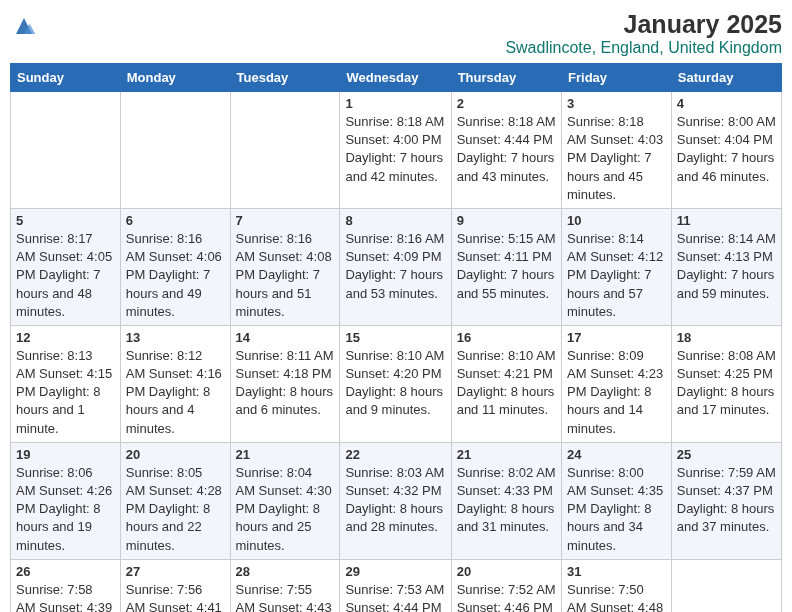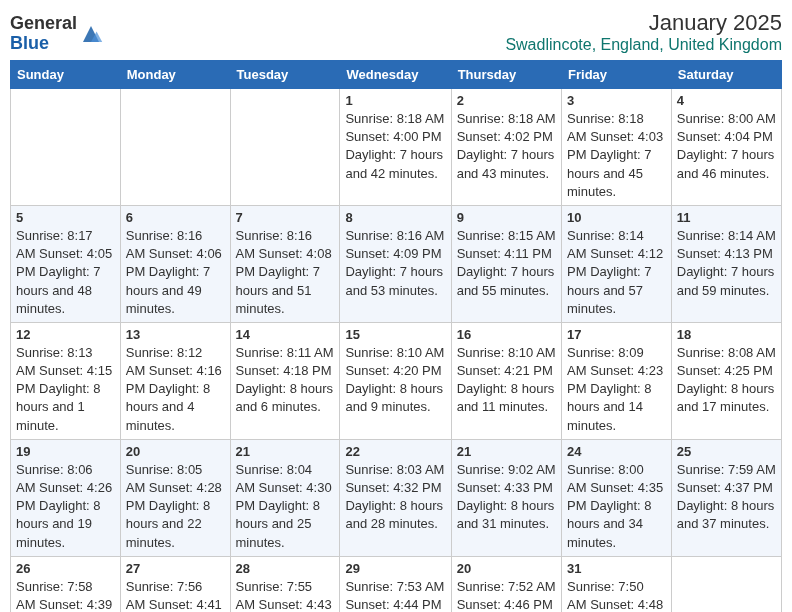--- a/index.html
+++ b/index.html
@@ -38,22 +38,22 @@
     }
     .logo-icon {
       width: 24px;
       height: 24px;
       margin-left: 2px;
     }
     .title-area {
       text-align: right;
     }
     .month-title {
-      font-size: 22px;
-      font-weight: normal;
+      font-size: 25px;
+      font-weight: bold;
       color: #333;
     }
     .location-title {
       font-size: 16px;
       color: #0f766e;
     }
     table {
       width: 100%;
       border-collapse: collapse;
       font-size: 11px;
@@ -97,24 +97,20 @@
     .empty-cell {
       background-color: inherit;
     }
   </style>
 </head>
 <body>
 
 <div class="header">
   <div class="logo">
     <div style="display:flex;align-items:center;">
-      <div class="logo-text">
-        <span class="logo-general">General</span>
-        <span class="logo-blue">Blue</span>
-      </div>
       <svg class="logo-icon" viewBox="0 0 30 30">
         <polygon points="5,25 15,5 25,25" fill="#1a5fa8" opacity="0.85"></polygon>
         <polygon points="15,25 22,12 29,25" fill="#4a90d9" opacity="0.7"></polygon>
       </svg>
     </div>
   </div>
   <div class="title-area">
     <div class="month-title">January 2025</div>
     <div class="location-title">Swadlincote, England, United Kingdom</div>
   </div>
@@ -139,21 +135,21 @@
         <td class="empty-cell"></td>
         <td>
           <span class="day-number">1</span>
           <div class="day-info">Sunrise: 8:18 AM
 Sunset: 4:00 PM
 Daylight: 7 hours and 42 minutes.</div>
         </td>
         <td>
           <span class="day-number">2</span>
           <div class="day-info">Sunrise: 8:18 AM
-Sunset: 4:02 PM
+Sunset: 4:44 PM
 Daylight: 7 hours and 43 minutes.</div>
         </td>
         <td>
           <span class="day-number">3</span>
           <div class="day-info">Sunrise: 8:18 AM
 Sunset: 4:03 PM
 Daylight: 7 hours and 45 minutes.</div>
         </td>
         <td>
           <span class="day-number">4</span>
@@ -182,21 +178,21 @@
 Daylight: 7 hours and 51 minutes.</div>
         </td>
         <td>
           <span class="day-number">8</span>
           <div class="day-info">Sunrise: 8:16 AM
 Sunset: 4:09 PM
 Daylight: 7 hours and 53 minutes.</div>
         </td>
         <td>
           <span class="day-number">9</span>
-          <div class="day-info">Sunrise: 8:15 AM
+          <div class="day-info">Sunrise: 5:15 AM
 Sunset: 4:11 PM
 Daylight: 7 hours and 55 minutes.</div>
         </td>
         <td>
           <span class="day-number">10</span>
           <div class="day-info">Sunrise: 8:14 AM
 Sunset: 4:12 PM
 Daylight: 7 hours and 57 minutes.</div>
         </td>
         <td>
@@ -270,21 +266,21 @@
 Daylight: 8 hours and 25 minutes.</div>
         </td>
         <td>
           <span class="day-number">22</span>
           <div class="day-info">Sunrise: 8:03 AM
 Sunset: 4:32 PM
 Daylight: 8 hours and 28 minutes.</div>
         </td>
         <td>
           <span class="day-number">21</span>
-          <div class="day-info">Sunrise: 9:02 AM
+          <div class="day-info">Sunrise: 8:02 AM
 Sunset: 4:33 PM
 Daylight: 8 hours and 31 minutes.</div>
         </td>
         <td>
           <span class="day-number">24</span>
           <div class="day-info">Sunrise: 8:00 AM
 Sunset: 4:35 PM
 Daylight: 8 hours and 34 minutes.</div>
         </td>
         <td>

